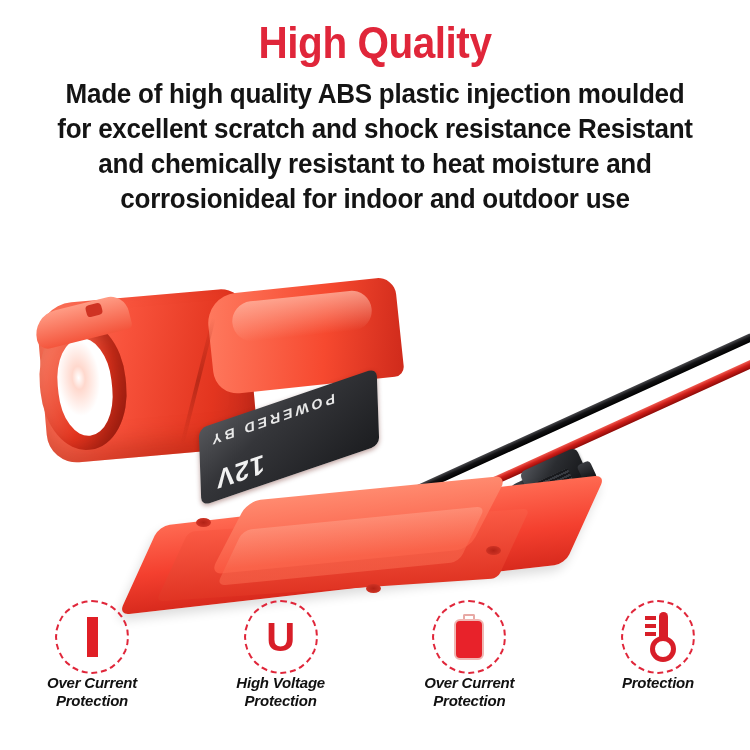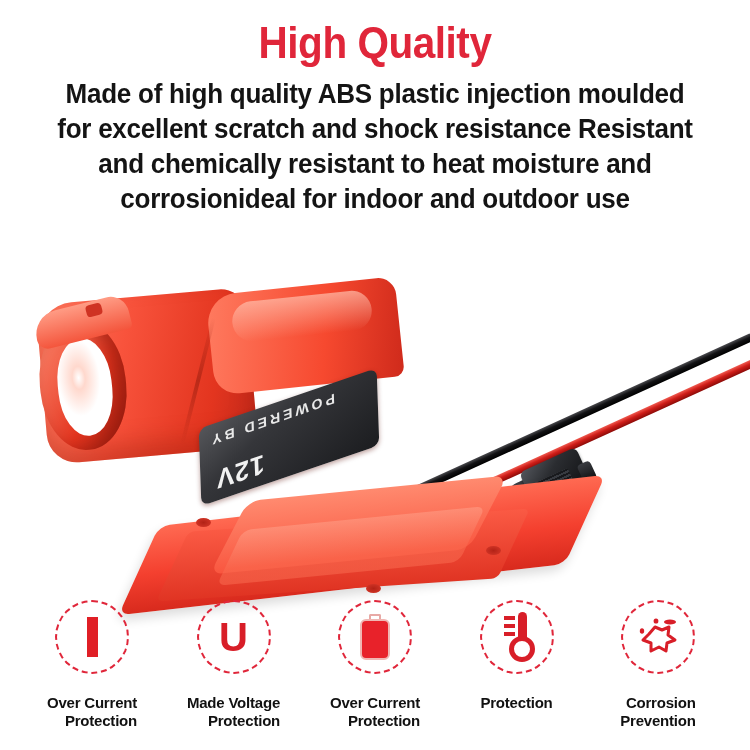--- a/index.html
+++ b/index.html
@@ -191,23 +191,24 @@
     position: absolute; left: 0; top: 600px; width: 750px; height: 150px;
     display: flex; justify-content: space-between; padding: 0 22px;
   }
   .feature { width: 140px; display: flex; flex-direction: column; align-items: center; }
   .circle {
     width: 74px; height: 74px; border-radius: 50%;
     border: 2px dashed #E0263A;
     display: flex; align-items: center; justify-content: center;
   }
   .cap {
-    margin-top: 20px; text-align: right;
+    margin-top: 0; text-align: center;
     font-size: 15px; line-height: 18px; font-weight: bold; color: #111;
     letter-spacing: -0.2px;
+    font-style: italic;
   }
   .glyph-letter { color: #D81E28; font-weight: bold; font-size: 40px; line-height: 40px; }
   .bar-i { width: 11px; height: 40px; background: #E01F26; }
 
   .batt { position: relative; width: 30px; height: 46px; }
   .batt-cap {
     position: absolute; left: 9px; top: 0; width: 12px; height: 6px;
     border: 2px solid #e8a9a5; border-bottom: none; border-radius: 2px 2px 0 0;
   }
   .batt-body {
@@ -290,21 +291,21 @@
         <div>Over Current</div>
         <div>Protection</div>
       </div>
     </div>
 
     <div class="feature">
       <div class="circle">
         <div class="glyph-letter">U</div>
       </div>
       <div class="cap">
-        <div>Made Voltage</div>
+        <div>High Voltage</div>
         <div>Protection</div>
       </div>
     </div>
 
     <div class="feature">
       <div class="circle">
         <div class="batt">
           <div class="batt-cap"></div>
           <div class="batt-body"></div>
         </div>
@@ -323,29 +324,15 @@
           <div class="th-tick" style="top:12px;"></div>
           <div class="th-tick" style="top:20px;"></div>
           <div class="th-bulb"></div>
         </div>
       </div>
       <div class="cap">
         <div>Protection</div>
       </div>
     </div>
 
-    <div class="feature">
-      <div class="circle">
-        <svg class="splat" viewBox="0 0 46 42">
-          <path d="M20 11 L27 14 L34 11 L33 19 L40 24 L32 27 L31 35 L24 31 L16 35 L16 27 L8 24 L14 18 Z" fill="none" stroke="#D81E28" stroke-width="3" stroke-linejoin="round"></path>
-          <ellipse cx="35" cy="6" rx="6" ry="2.6" fill="#D81E28"></ellipse>
-          <ellipse cx="21" cy="5" rx="2.4" ry="2.6" fill="#D81E28"></ellipse>
-          <ellipse cx="7" cy="15" rx="2.2" ry="2.8" fill="#D81E28"></ellipse>
-        </svg>
-      </div>
-      <div class="cap">
-        <div>Corrosion</div>
-        <div>Prevention</div>
-      </div>
-    </div>
 
   </div>
 </div>
 
 </body></html>

